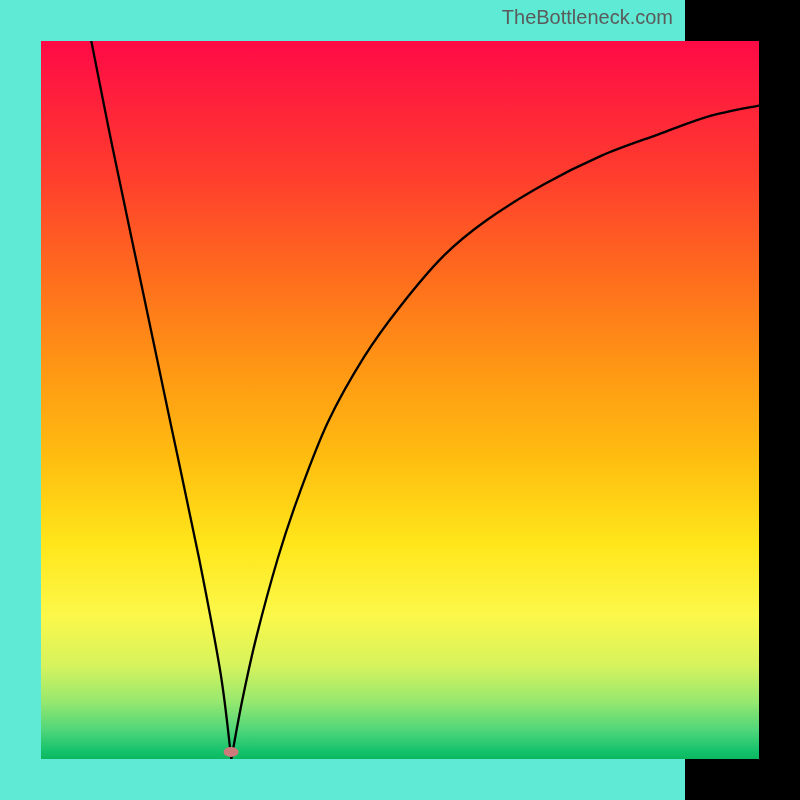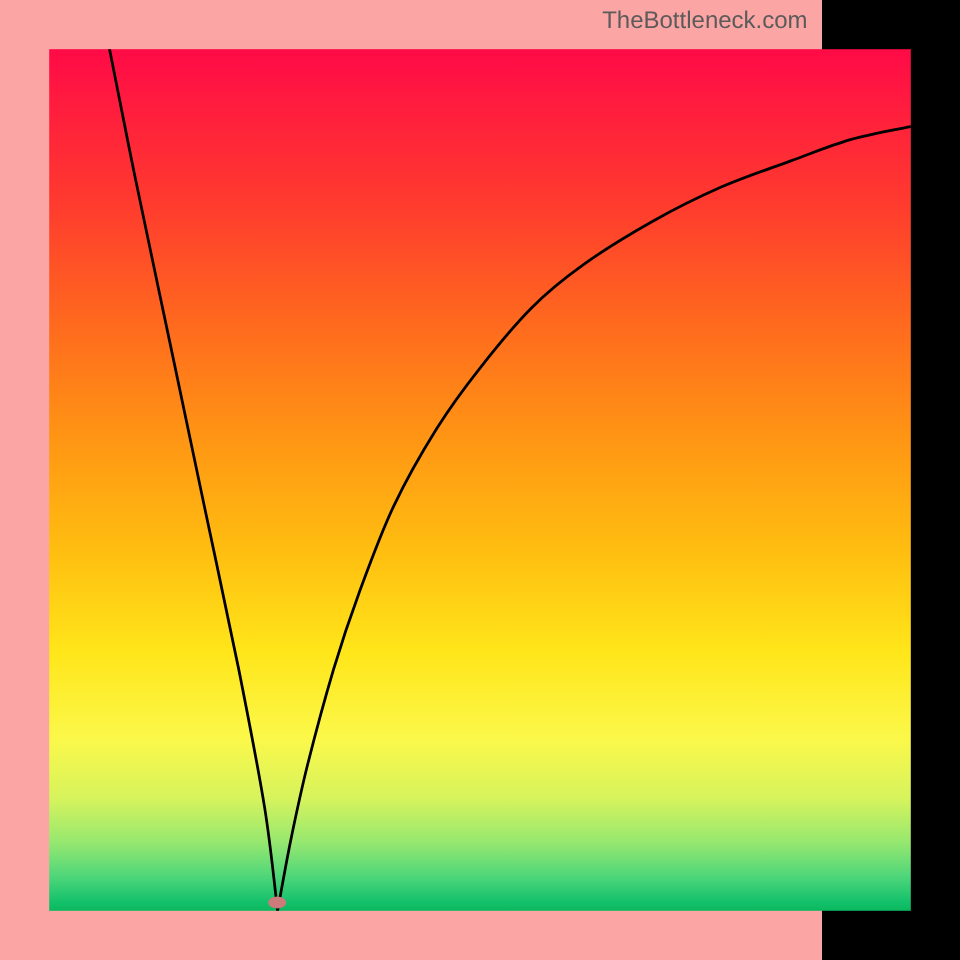--- a/index.html
+++ b/index.html
@@ -8,21 +8,21 @@
     width: 800px;
     height: 800px;
     overflow: hidden;
     background: #000;
     font-family: Arial, Helvetica, sans-serif;
   }
   .wrap {
     position: relative;
     width: 685px;
     height: 800px;
-    background: #fca5a5;
+    background: #5eead4;
   }
   .plot {
     position: absolute;
     left: 41px;
     top: 41px;
     width: 718px;
     height: 718px;
     
     background: linear-gradient(to bottom,
       #ff0a46 0%,

